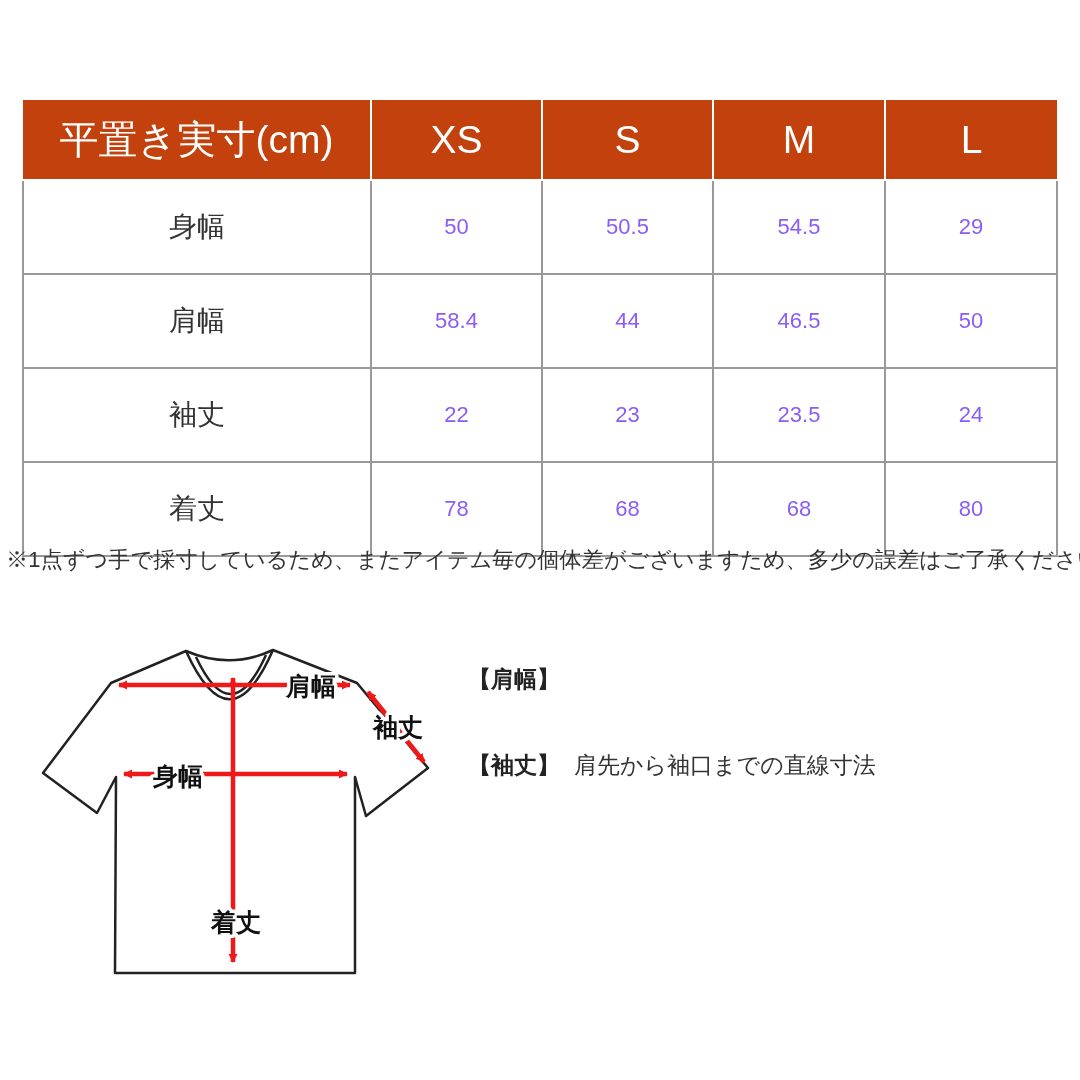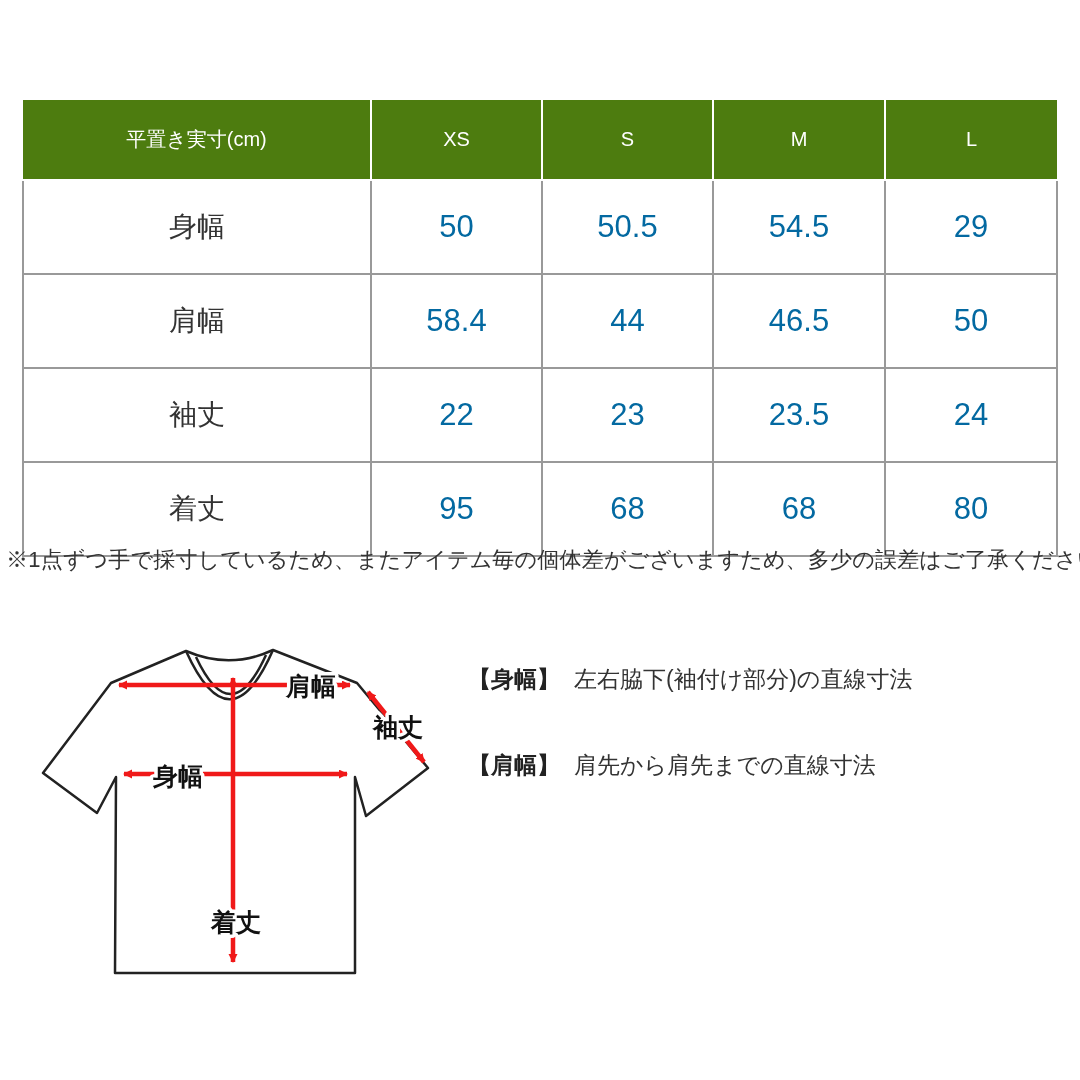--- a/index.html
+++ b/index.html
@@ -7,27 +7,27 @@
     width:1080px; height:1080px; position:relative; background:#ffffff;
     font-family:"Liberation Sans", sans-serif; color:#333333; overflow:hidden;
   }
 
   
   table.size-table {
     position:absolute; left:22px; top:100px; width:1034px;
     border-collapse:collapse; table-layout:fixed; text-align:center;
   }
   table.size-table th {
-    background:#4d7c0f; color:#ffffff; font-weight:400; font-size:20px;
+    background:#c2410c; color:#ffffff; font-weight:400; font-size:39px;
     height:77px; border:2px solid #ffffff; border-top:none;
   }
   table.size-table th:first-child { border-left:none; }
   table.size-table th:last-child  { border-right:none; }
   table.size-table td {
-    border:2px solid #999999; height:90px; font-size:31px; color:#0369a1;
+    border:2px solid #999999; height:90px; font-size:22px; color:#8b5cf6;
     background:#ffffff;
   }
   table.size-table td.row-label { font-size:28px; color:#333333; }
 
   
   .note {
     position:absolute; left:6px; top:545px; width:1074px;
     font-size:22px; color:#333333; white-space:nowrap; letter-spacing:0.2px;
   }
 
@@ -82,21 +82,21 @@
     </tr>
     <tr>
       <td class="row-label">袖丈</td>
       <td>22</td>
       <td>23</td>
       <td>23.5</td>
       <td>24</td>
     </tr>
     <tr>
       <td class="row-label">着丈</td>
-      <td>95</td>
+      <td>78</td>
       <td>68</td>
       <td>68</td>
       <td>80</td>
     </tr>
   </tbody>
 </table>
 
 <div class="note">※1点ずつ手で採寸しているため、またアイテム毎の個体差がございますため、多少の誤差はご了承ください。</div>
 
 <svg class="tshirt" width="430" height="400" viewBox="0 0 430 400">
@@ -121,20 +121,19 @@
   </g>
 
   <text class="measure-label" x="266" y="75">肩幅</text>
   <text class="measure-label" x="353" y="116">袖丈</text>
   <text class="measure-label" x="133" y="165">身幅</text>
   <text class="measure-label" x="191" y="311">着丈</text>
 </svg>
 
 <div class="defs">
   <div class="def-row">
-    <span class="def-term">【身幅】</span>
-    <span class="def-desc">左右脇下(袖付け部分)の直線寸法</span>
+    <span class="def-term">【肩幅】</span>
   </div>
   <div class="def-row">
-    <span class="def-term">【肩幅】</span>
-    <span class="def-desc">肩先から肩先までの直線寸法</span>
+    <span class="def-term">【袖丈】</span>
+    <span class="def-desc">肩先から袖口までの直線寸法</span>
   </div>
 </div>
 
 </body></html>

